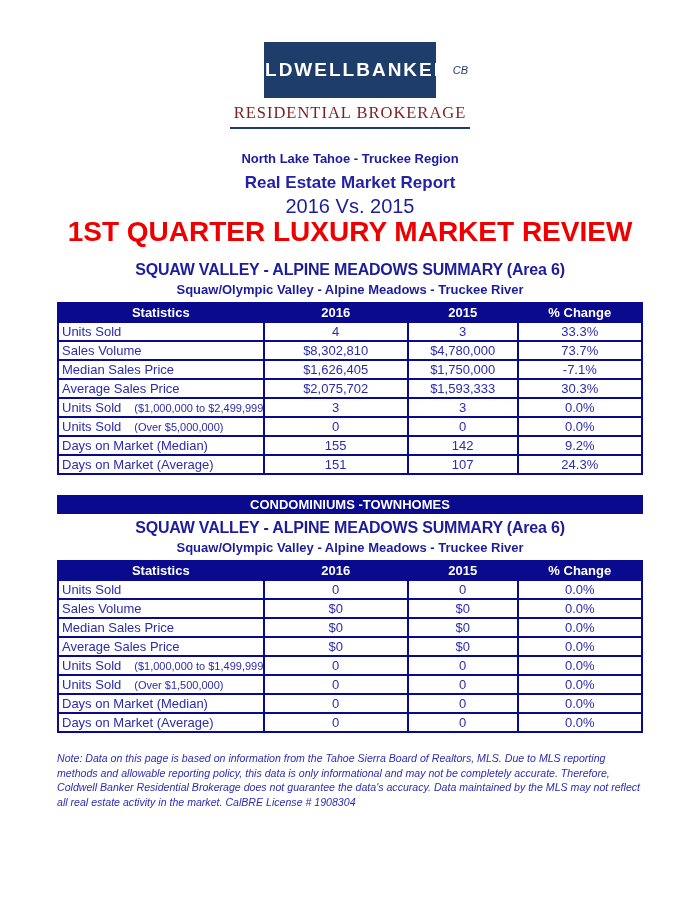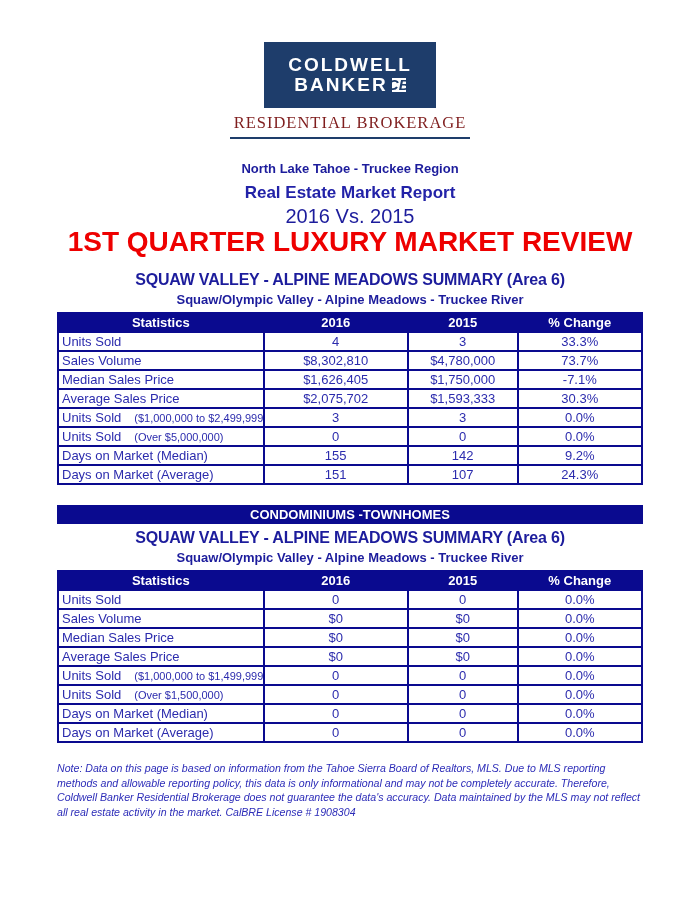--- a/index.html
+++ b/index.html
@@ -8,30 +8,30 @@
     width: 700px; height: 906px;
     font-family: "Liberation Sans", sans-serif;
     position: relative;
     overflow: hidden;
   }
   .content { width: 586px; margin: 0 auto; }
 
   
   .logo-wrap { padding-top: 42px; text-align: center; }
   .logo-box {
-    width: 172px; height: 66px; margin: 0 auto;
+    width: 172px; height: 56px; margin: 0 auto;
     background: #1e3d6b;
-    display: flex; flex-direction: column; align-items: center; justify-content: center;
+    display: flex; flex-direction: row; align-items: center; justify-content: center;
     color: #ffffff; font-weight: bold; letter-spacing: 2px;
   }
   .logo-line1 { font-size: 19px; line-height: 20px; }
   .logo-line2 { font-size: 19px; line-height: 20px; display: flex; align-items: center; gap: 4px; }
   .cb-square {
     width: 14px; height: 14px; background: #ffffff; color: #1e3d6b;
-    font-size: 15px; font-weight: bold; font-style: italic; letter-spacing: 0;
+    font-size: 11px; font-weight: normal; font-style: italic; letter-spacing: 0;
     display: inline-flex; align-items: center; justify-content: center;
   }
   .logo-subtitle {
     display: inline-block; margin-top: 5px;
     font-family: "Liberation Serif", serif;
     font-size: 16.5px; letter-spacing: 1px; color: #7f1d1d;
     border-bottom: 2.5px solid #1e3d6b; padding: 0 4px 4px 4px;
   }
 
   

